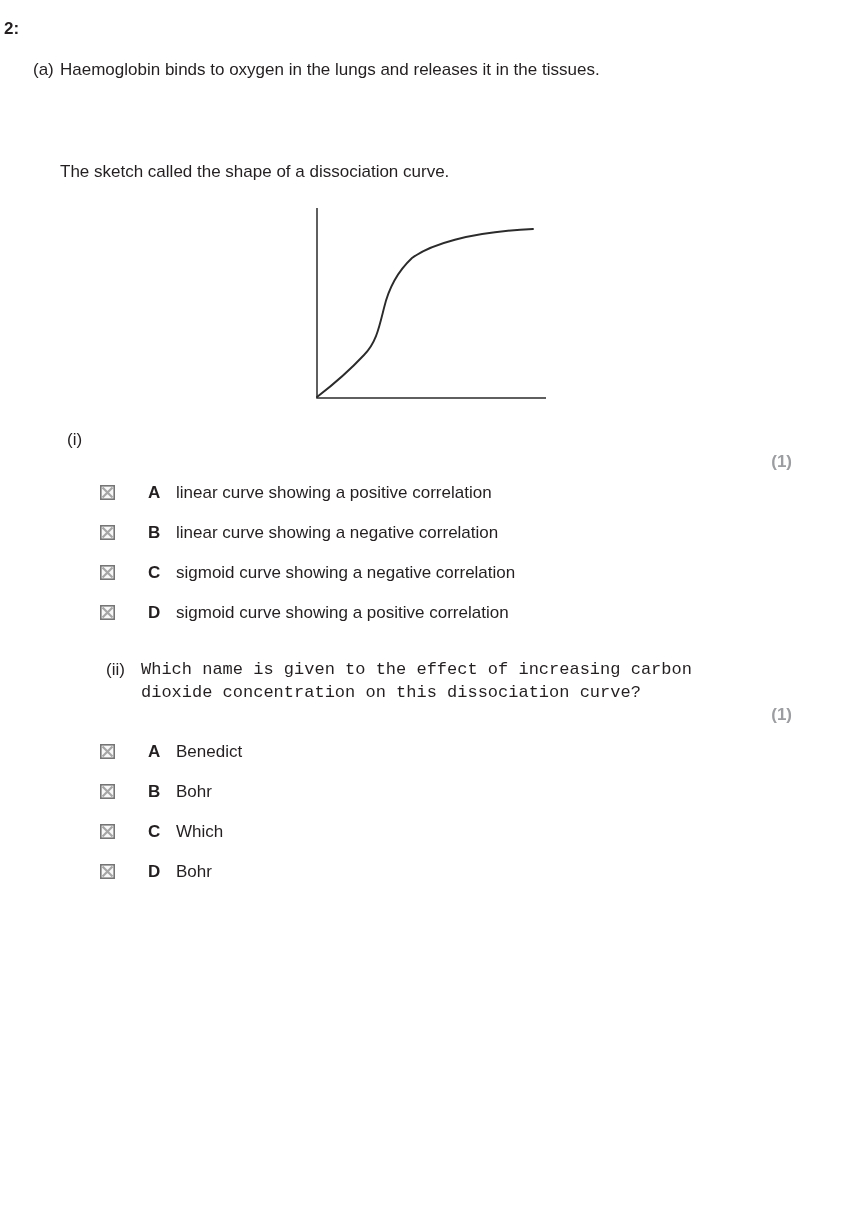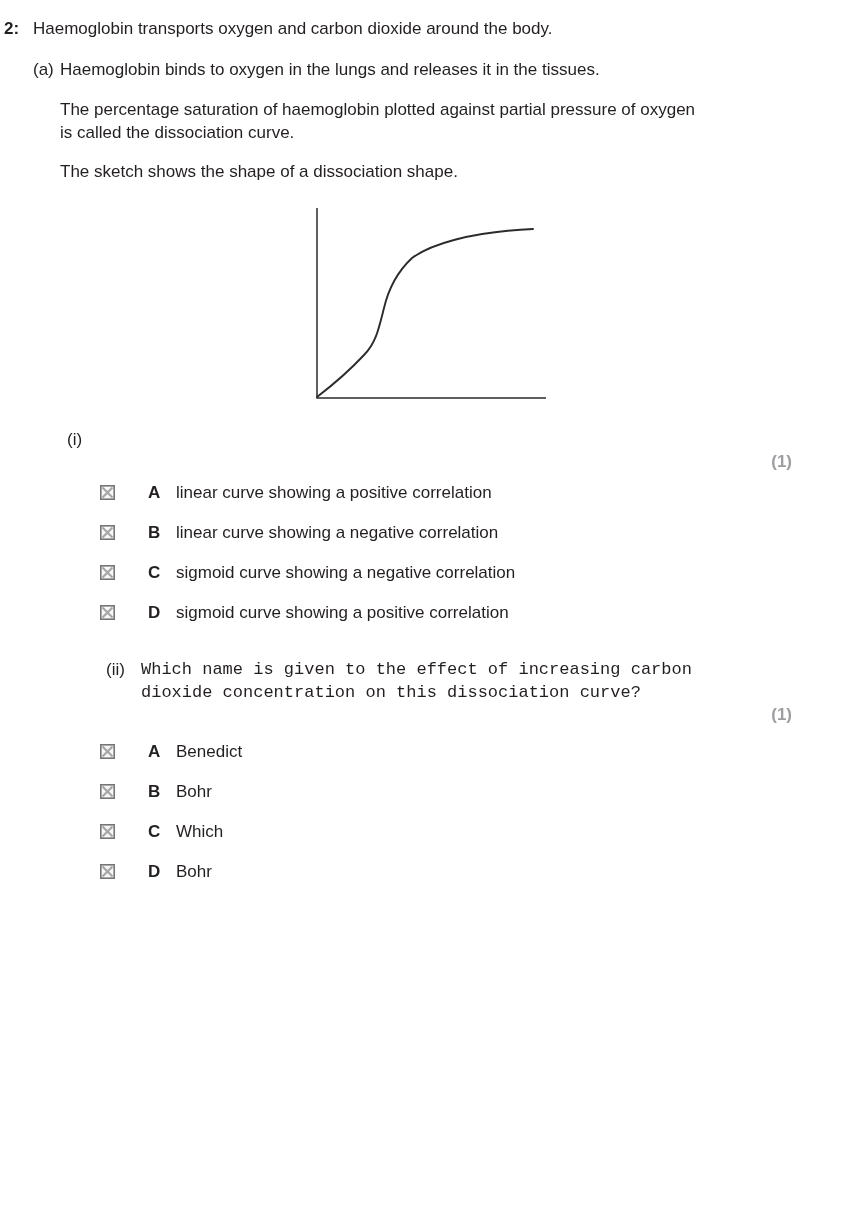--- a/index.html
+++ b/index.html
@@ -45,31 +45,29 @@
   .checkbox { display:block; flex-shrink:0; }
   .figure { position:absolute; left:316px; top:208px; width:231px; height:192px; }
 </style>
 </head>
 <body>
 
 <div class="page">
 
   <div class="abs flexrow" style="left:4px; top:17px; width:820px;">
     <span class="qnum">2:</span>
-    <span>Haemoglobin transports oxygen and carbon dioxide around the body.</span>
   </div>
 
   <div class="abs flexrow" style="left:33px; top:58px; width:790px;">
     <span class="alabel">(a)</span>
     <span>Haemoglobin binds to oxygen in the lungs and releases it in the tissues.</span>
   </div>
 
-  <div class="abs" style="left:60px; top:98px; width:645px;">The percentage saturation of haemoglobin plotted against partial pressure of oxygen is called the dissociation curve.</div>
 
-  <div class="abs" style="left:60px; top:160px; width:645px;">The sketch shows the shape of a dissociation shape.</div>
+  <div class="abs" style="left:60px; top:160px; width:645px;">The sketch called the shape of a dissociation curve.</div>
 
   <div class="figure">
     <svg width="231" height="192" viewBox="0 0 231 192" style="overflow:visible">
       <path d="M1,0 L1,190 L230,190" fill="none" stroke="#2b2b2b" stroke-width="1.5"></path>
       <path d="M1,189 C18,176 34,162 48,147 C60,135 63,120 68,100 C72,83 80,65 96,50 C114,37 152,24 217,21" fill="none" stroke="#2b2b2b" stroke-width="1.9" stroke-linecap="round"></path>
     </svg>
   </div>
 
   <div class="abs flexrow" style="left:67px; top:428px; width:700px;">
     <span class="ilabel">(i)</span>

